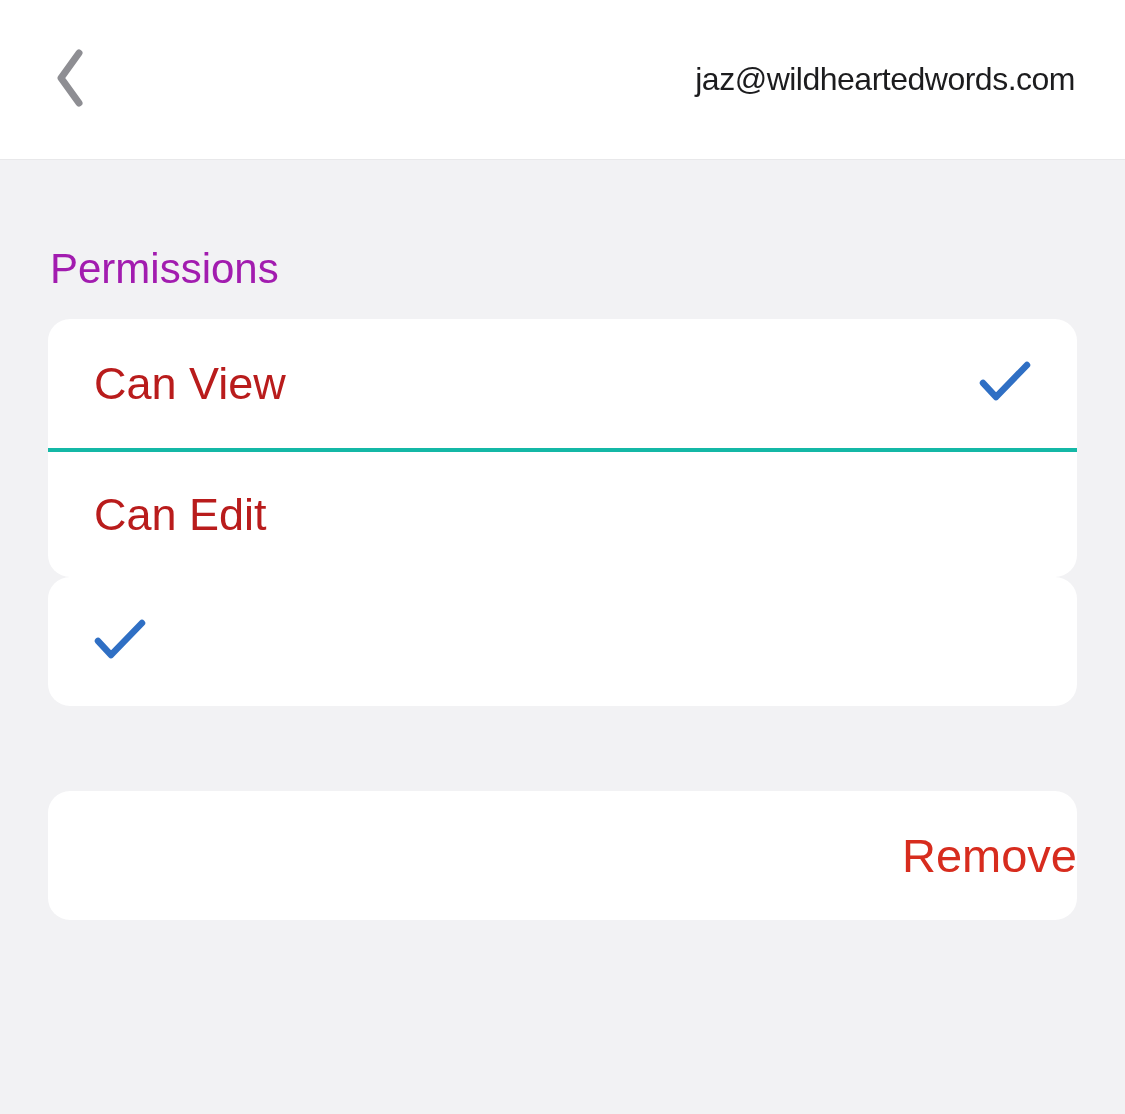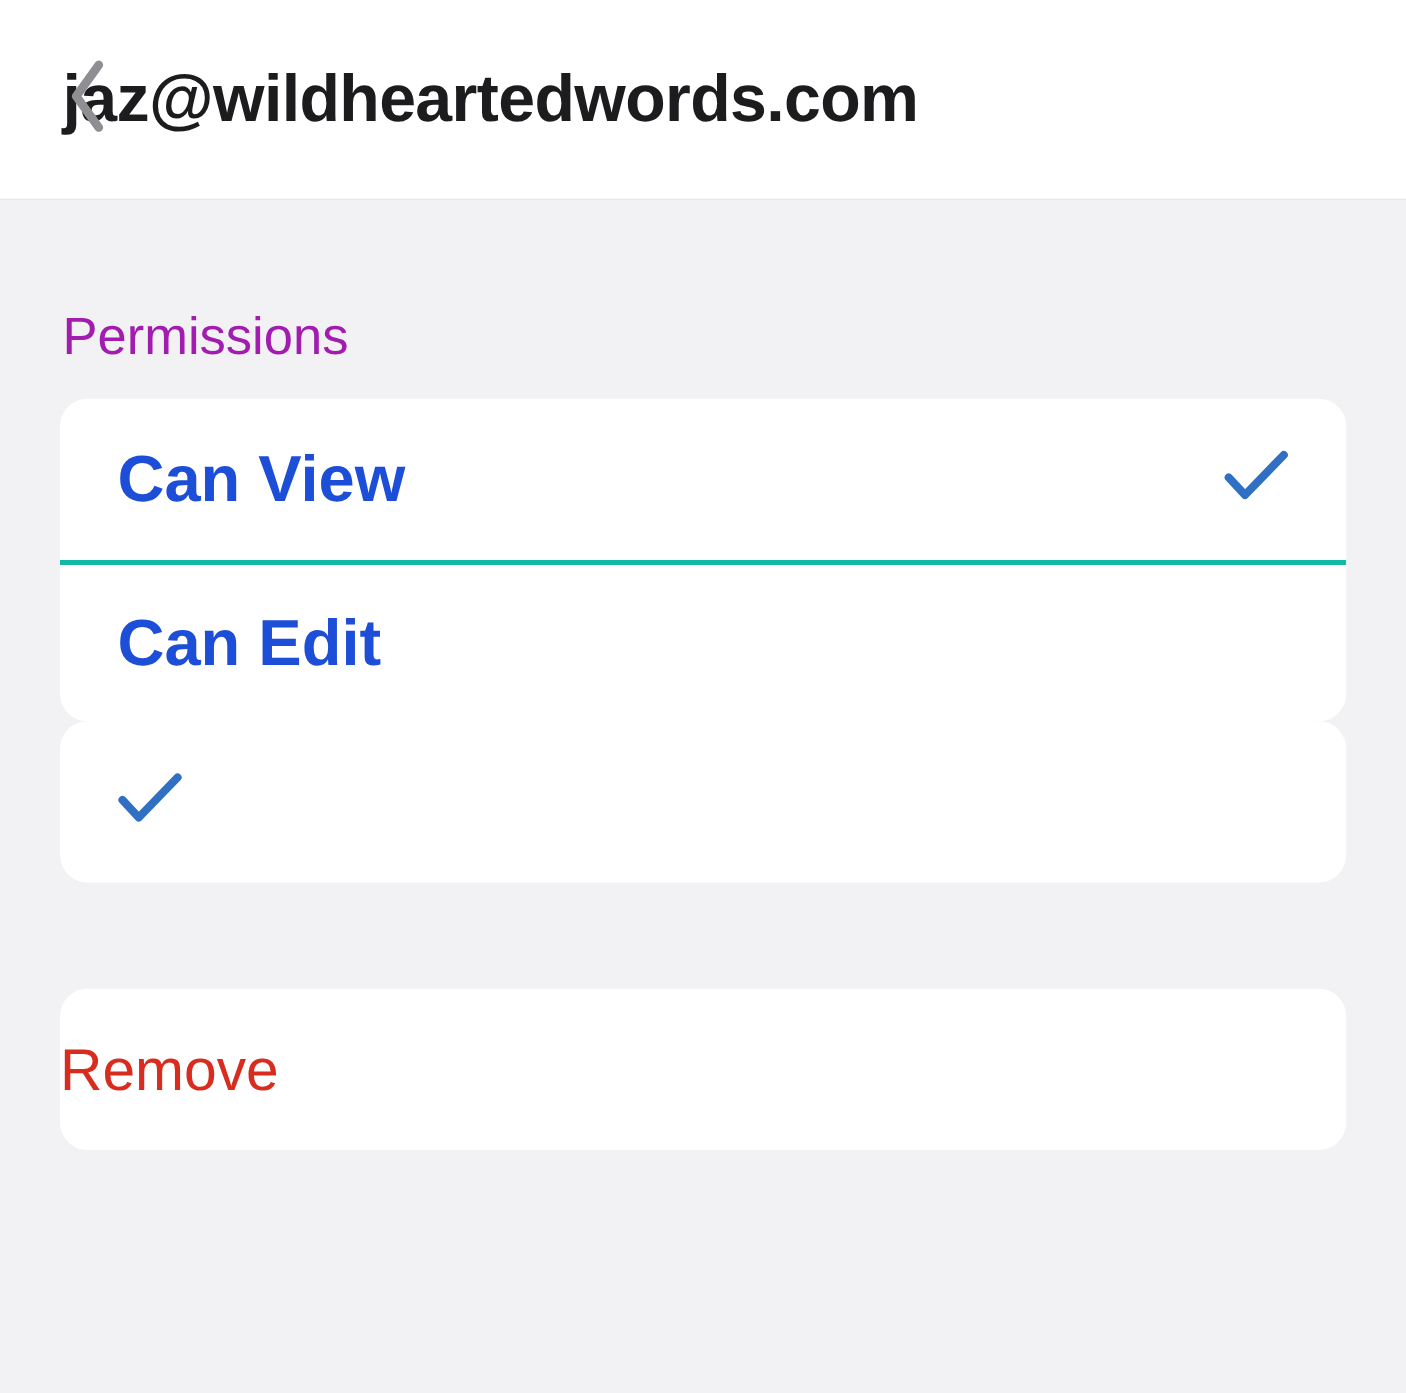--- a/index.html
+++ b/index.html
@@ -29,23 +29,23 @@
       display: flex;
       align-items: center;
       cursor: pointer;
     }
     .back-button svg {
       width: 30px;
       height: 58px;
     }
     .header-title {
       flex: 1;
-      text-align: left;
-      font-size: 53px;
-      font-weight: 700;
+      text-align: right;
+      font-size: 32px;
+      font-weight: 400;
       color: #1c1c1e;
       letter-spacing: -0.5px;
     }
     .content {
       padding: 0 48px;
     }
     .section-header {
       font-size: 42px;
       color: #a21caf;
       font-weight: 400;
@@ -61,39 +61,39 @@
       display: flex;
       align-items: center;
       justify-content: space-between;
       padding: 0 46px;
       cursor: pointer;
     }
     .list-item + .list-item {
       border-top: 4px solid #14b8a6;
     }
     .list-item-label {
-      font-size: 52px;
-      font-weight: 700;
-      color: #1d4ed8;
+      font-size: 45px;
+      font-weight: 400;
+      color: #b91c1c;
     }
     .check-icon svg {
       width: 52px;
       height: 42px;
     }
     .action-list {
       background: #ffffff;
       border-radius: 22px;
       overflow: hidden;
       margin-top: 85px;
     }
     .action-item {
       height: 129px;
       display: flex;
       align-items: center;
-      justify-content: flex-start;
+      justify-content: flex-end;
       cursor: pointer;
     }
     .action-item-label {
       font-size: 47px;
       font-weight: 400;
       color: #d72c1e;
     }
   </style>
 </head>
 <body>

